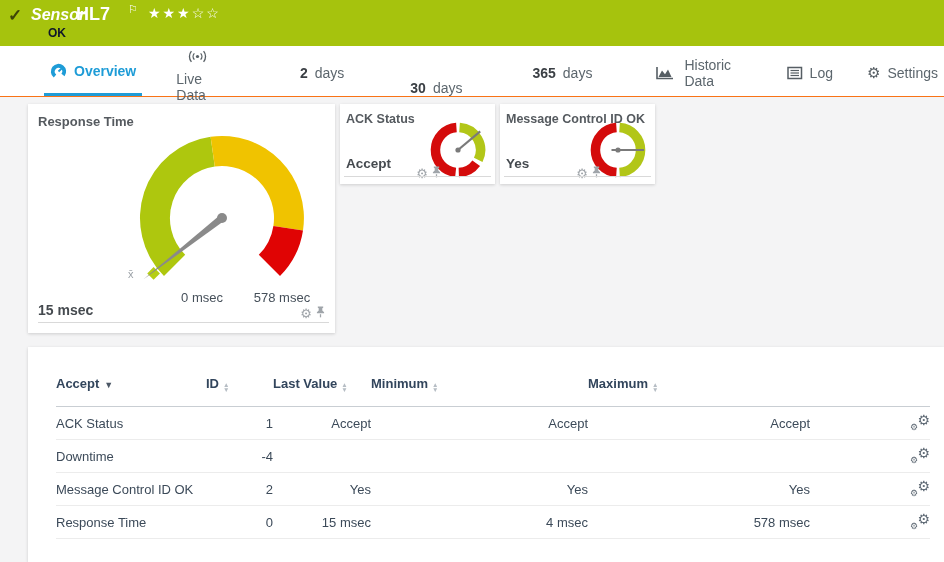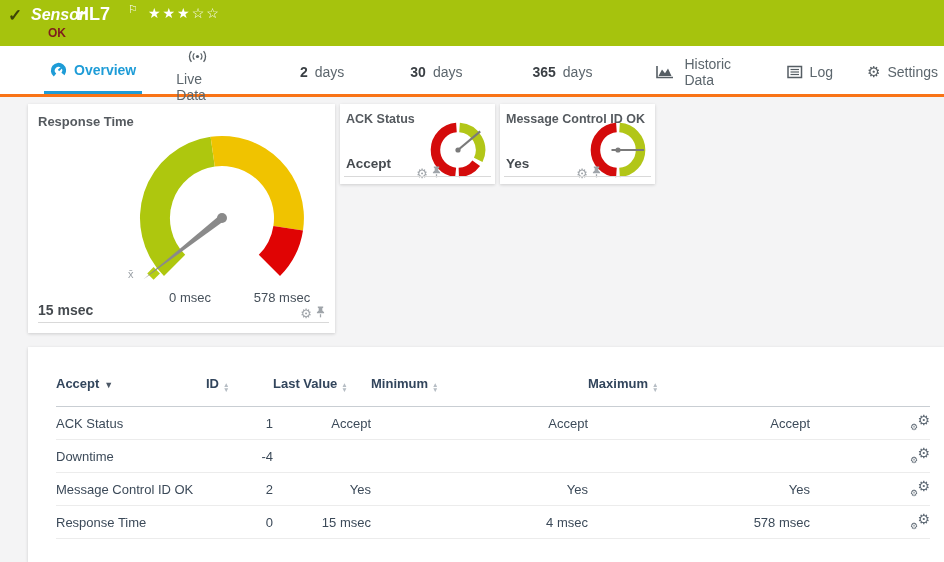--- a/index.html
+++ b/index.html
@@ -9,48 +9,48 @@
     font-family:"Liberation Sans", sans-serif;
     -webkit-font-smoothing:antialiased;
   }
   
   .statusbar{position:absolute;left:0;top:0;width:944px;height:46px;background:#a6c30d;}
   .statusbar .check{position:absolute;left:8px;top:5px;font-size:17px;font-weight:bold;color:#3e4507;}
   .statusbar .sensor-label{position:absolute;left:31px;top:6px;font-size:16px;font-style:italic;font-weight:bold;color:#ffffff;}
   .statusbar .sensor-name{position:absolute;left:76px;top:4px;font-size:18px;font-weight:bold;color:#ffffff;}
   .statusbar .flag{position:absolute;left:128px;top:3px;font-size:11px;color:#ffffff;}
   .statusbar .rating{position:absolute;left:148px;top:5px;font-size:14px;letter-spacing:2px;color:#ffffff;cursor:pointer;}
-  .statusbar .okstate{position:absolute;left:48px;top:26px;font-size:12px;font-weight:bold;color:#7f1d1d;}
+  .statusbar .okstate{position:absolute;left:48px;top:26px;font-size:12px;font-weight:bold;color:#0f172a;}
   
   .tabbar{
     position:absolute;left:0;top:46px;width:944px;height:51px;background:#ffffff;
-    border-bottom:3px solid #f97316;box-sizing:border-box;
+    border-bottom:1px solid #f97316;box-sizing:border-box;
     display:flex;align-items:stretch;padding-left:44px;
   }
   .tab{display:flex;align-items:center;gap:7px;padding:3px 6px 0 6px;font-size:14px;color:#5c666d;cursor:pointer;box-sizing:border-box;}
   .tab .pfx{font-weight:bold;color:#3a3f44;}
   .tab.active{color:#1e9cd7;font-weight:bold;border-bottom:3px solid #1e9cd7;padding-top:3px;}
   .tab-sp1{margin-right:28px;} .tab-sp2{margin-right:70px;flex-direction:column;} .tab-sp3{margin-right:54px;}
-  .tab-sp4{margin-right:58px;} .tab-sp5{margin-right:52px;} .tab-sp6{margin-right:42px;gap:10px;}
+  .tab-sp4{margin-right:58px;align-items:flex-end;} .tab-sp5{margin-right:52px;} .tab-sp6{margin-right:42px;gap:10px;}
   .tab-sp7{margin-right:22px;}
   .tab svg{display:block;}
   .gear-glyph{font-size:15px;color:#565e64;font-style:normal;}
   
   .tile{position:absolute;background:#ffffff;box-shadow:0 1px 3px rgba(0,0,0,0.16);}
   .tile-title{position:absolute;left:10px;top:10px;font-size:13px;font-weight:bold;color:#555a5f;}
   .tile-value{position:absolute;left:10px;font-size:14px;font-weight:bold;color:#454a4f;}
   .tile-icons{position:absolute;display:flex;align-items:center;gap:4px;color:#a0a5aa;}
   .tile-icons .gear-sm{font-size:13px;color:#a0a5aa;cursor:pointer;font-style:normal;}
   .tile-resp{left:28px;top:104px;width:307px;height:229px;}
   .tile-resp .footer-line{position:absolute;left:10px;right:6px;top:218px;border-top:1px solid #d9d9d9;}
   .tile-resp .tile-value{top:198px;}
   .tile-resp .tile-icons{right:10px;top:200px;}
   .gauge-svg{position:absolute;left:84px;top:12px;}
   .scale-label{position:absolute;font-size:13px;color:#46505a;top:186px;}
-  .scale-min{left:136px;width:52px;text-align:center;}
+  .scale-min{left:148px;width:52px;text-align:center;}
   .scale-max{left:222px;width:64px;text-align:center;}
   .tile-small{width:155px;height:80px;}
   .tile-ack{left:340px;top:104px;}
   .tile-msg{left:500px;top:104px;}
   .tile-small .tile-title{left:6px;top:8px;font-size:12.5px;}
   .tile-small .tile-value{left:6px;top:52px;font-size:13.5px;}
   .tile-small .footer-line{position:absolute;left:4px;right:4px;top:72px;border-top:1px solid #d9d9d9;}
   .donut{position:absolute;left:88px;top:16px;}
   .tile-small .tile-icons{right:54px;top:60px;}
   

